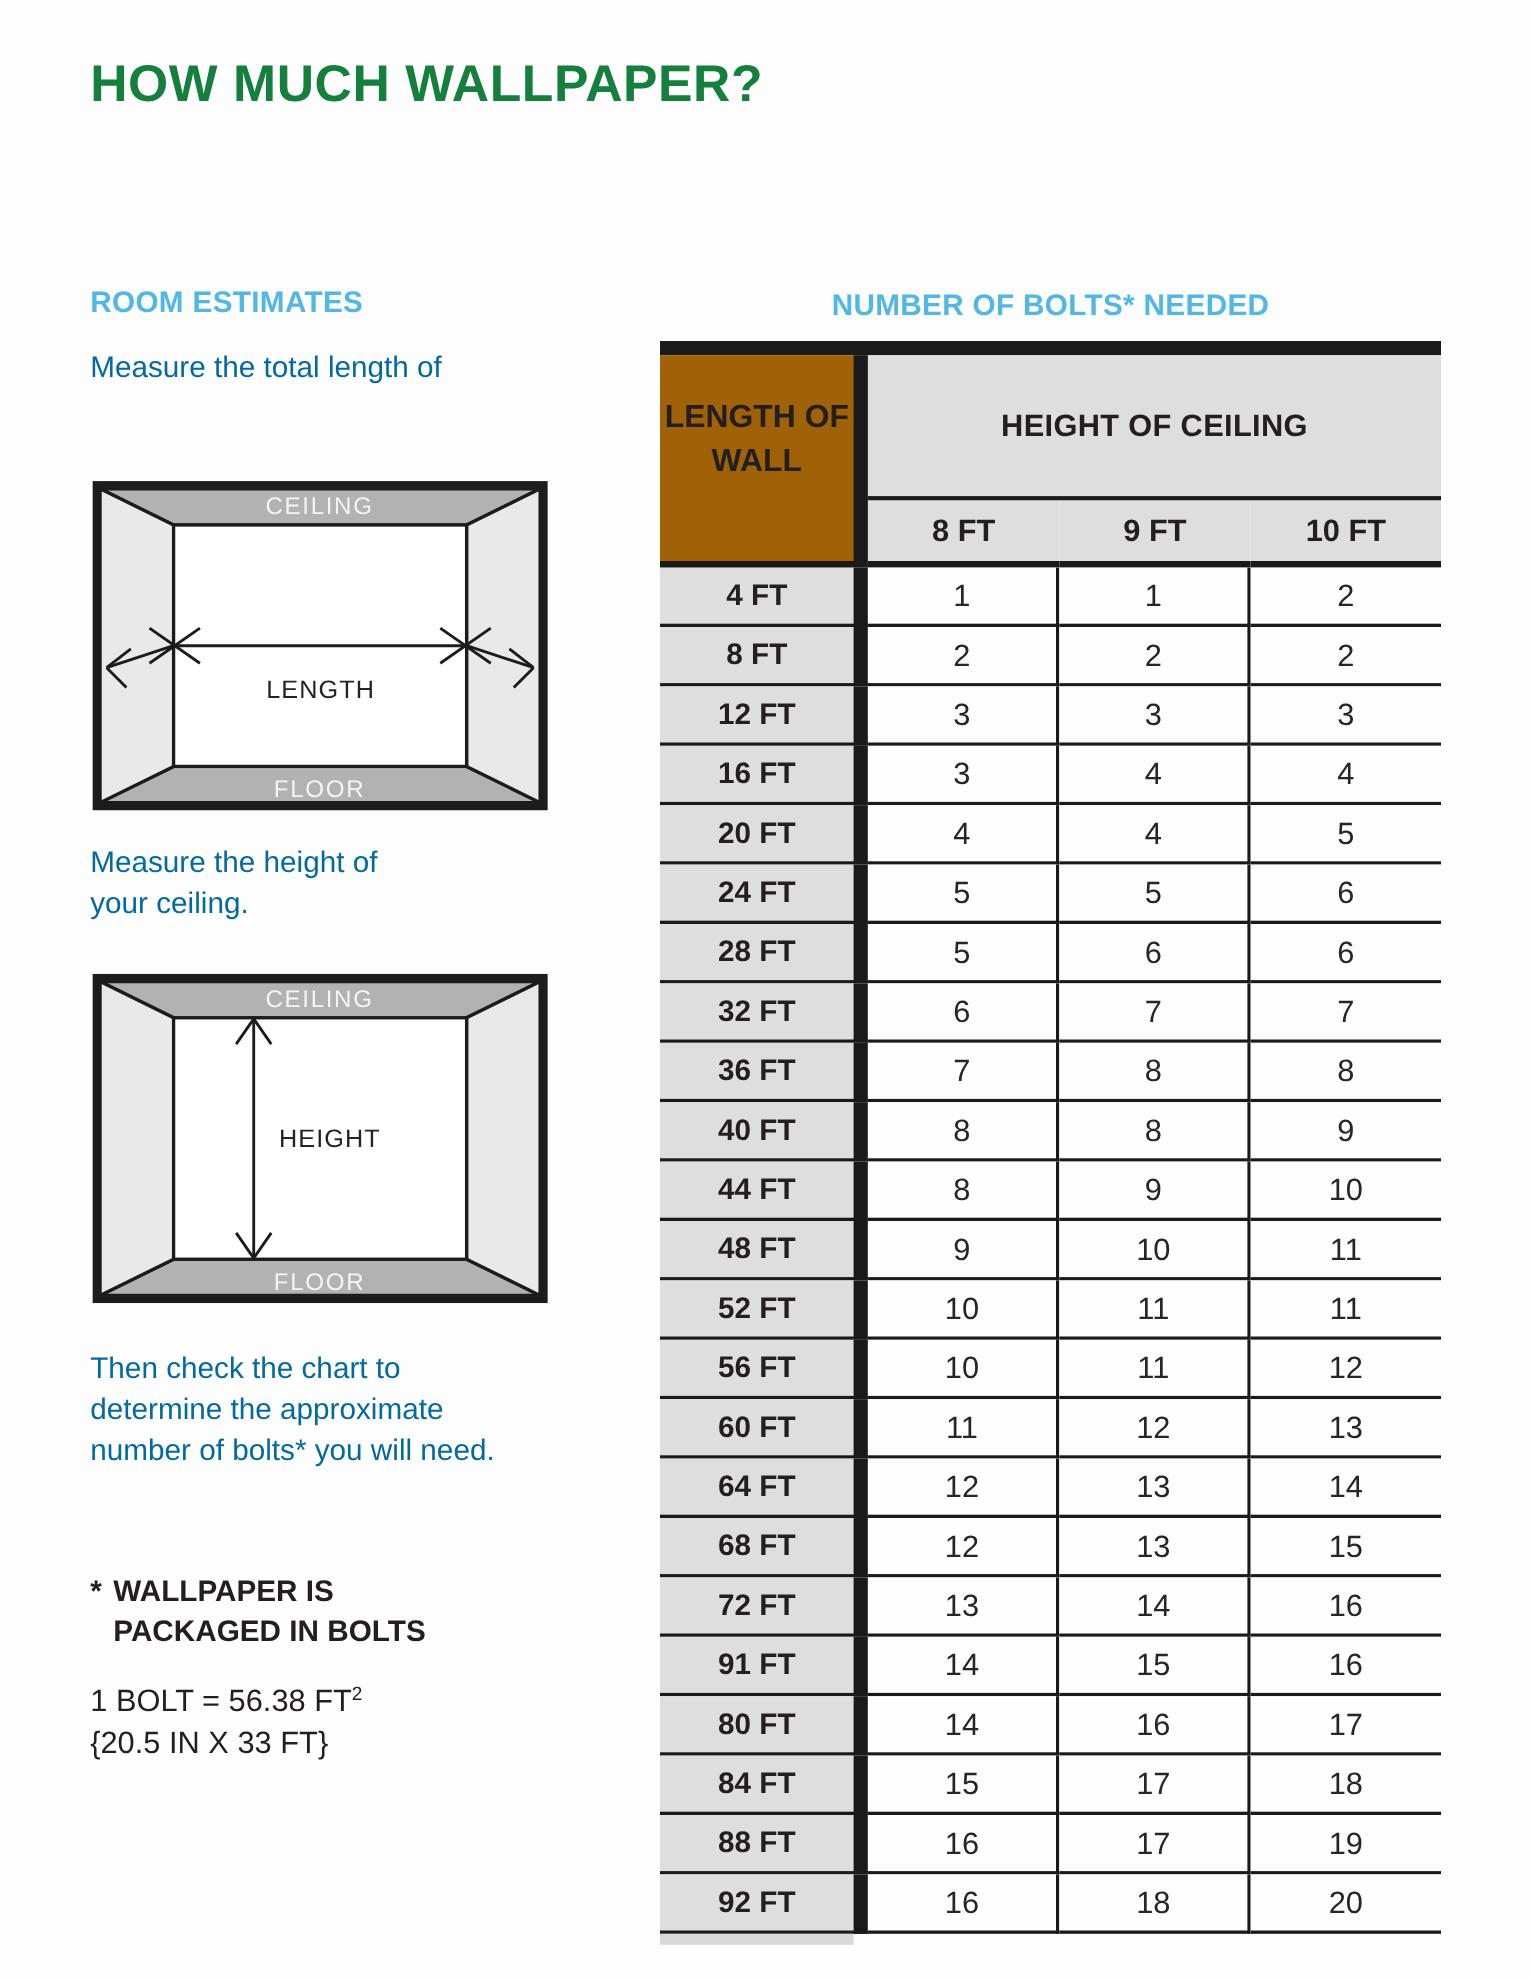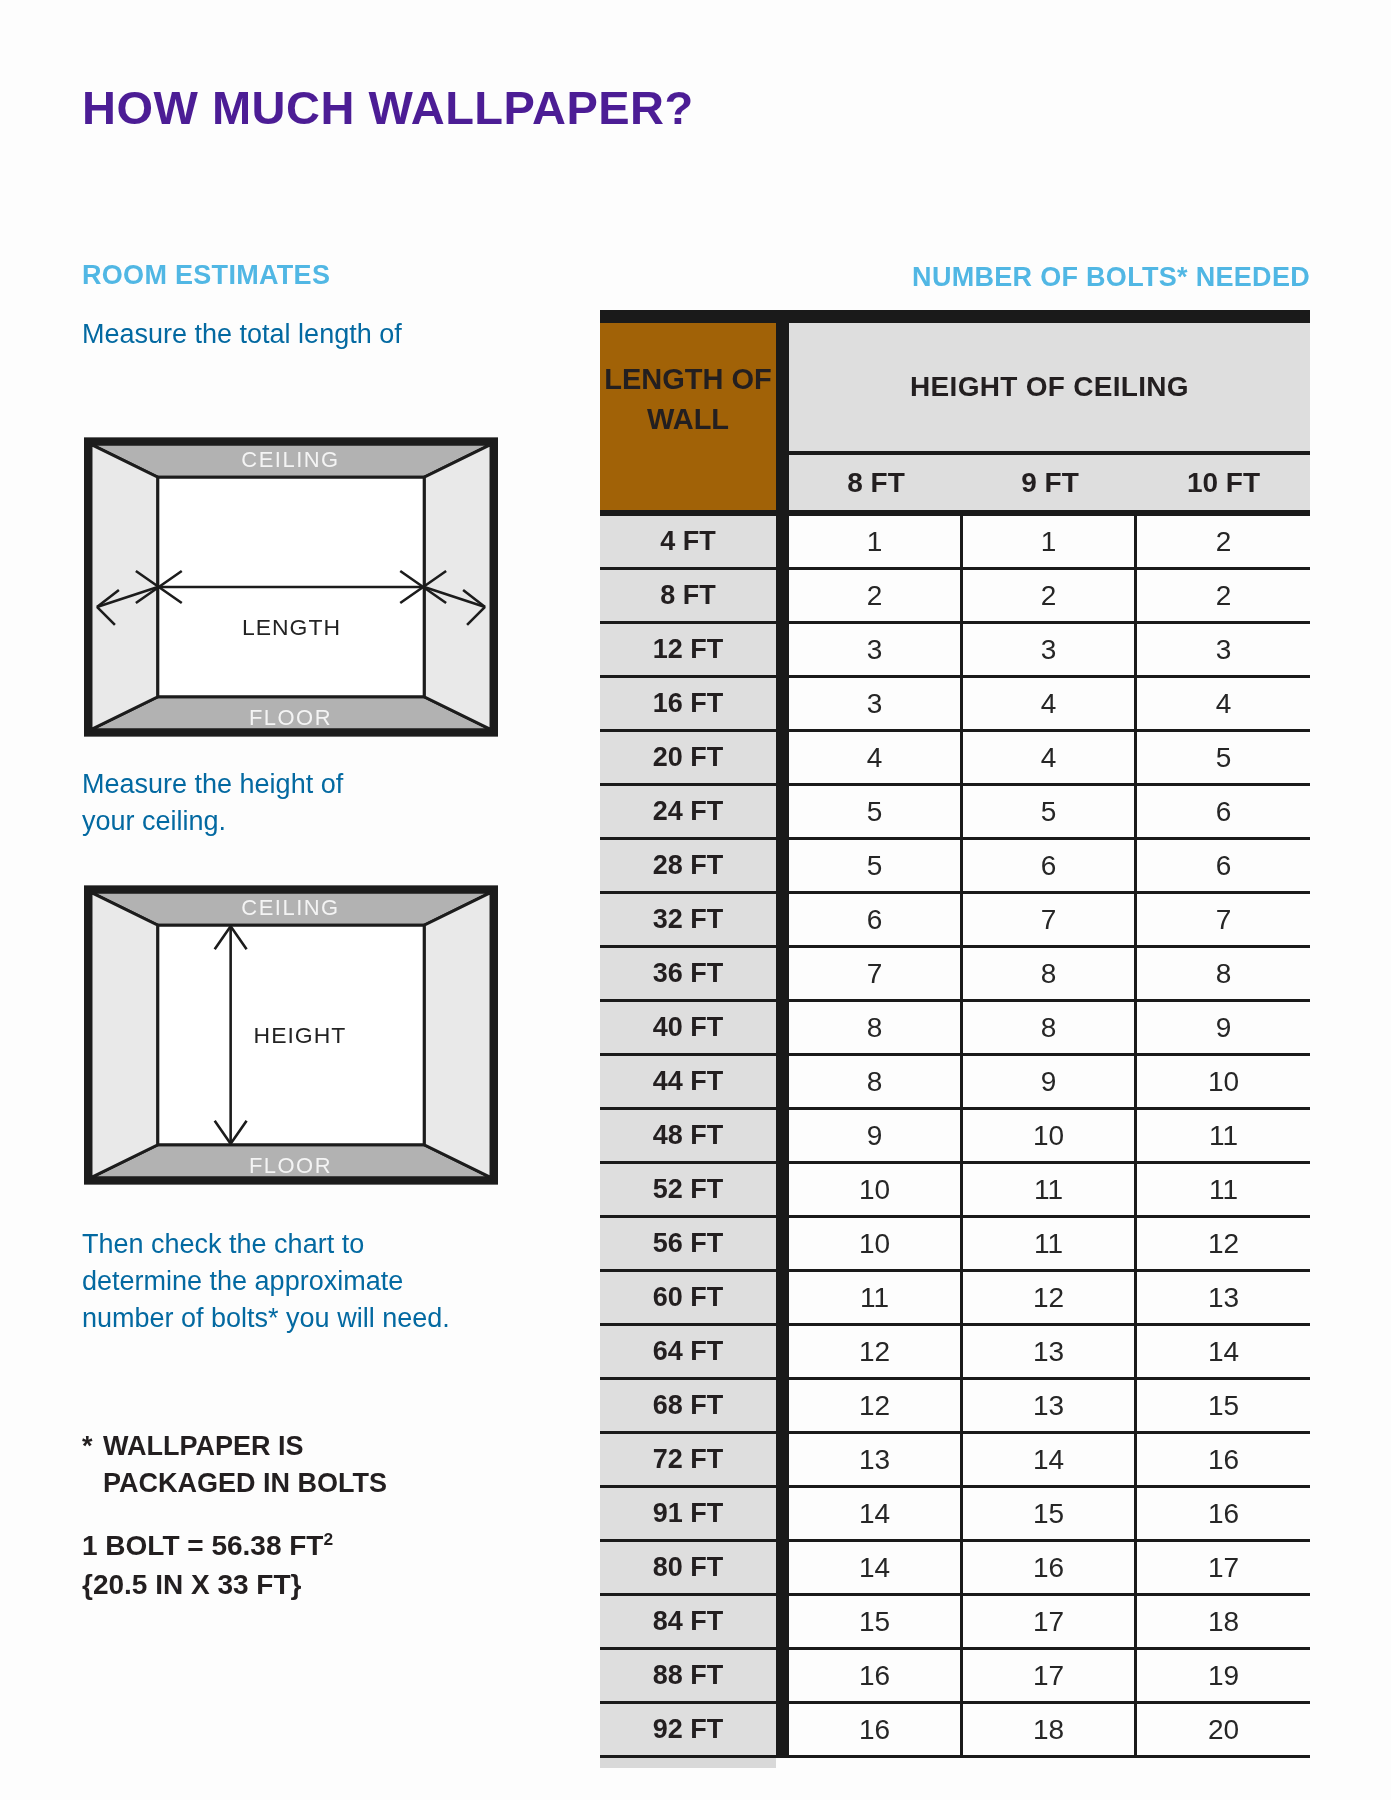--- a/index.html
+++ b/index.html
@@ -6,52 +6,52 @@
   html,body { background:#ffffff; }
   body { font-family:"Liberation Sans", sans-serif; color:#231f20; }
 
   .page {
     position:relative; width:1391px; height:1800px;
     background:#fdfdfd; overflow:hidden;
   }
 
   
   .page-title {
-    position:absolute; left:82px; top:80px;
-    font-size:47px; font-weight:bold; color:#4c1d95; letter-spacing:.5px;
+    position:absolute; left:82px; top:48px;
+    font-size:47px; font-weight:bold; color:#15803d; letter-spacing:.5px;
   }
   .section-heading {
     font-size:27px; font-weight:bold; color:#51b7e4; letter-spacing:.3px;
   }
   .left-heading { position:absolute; left:82px; top:260px; }
 
   
   .body-text { position:absolute; left:82px; font-size:27px; line-height:37px; color:#0369a1; }
   .p1 { top:316px; }
   .p2 { top:766px; }
   .p3 { top:1226px; }
 
   .footnote { position:absolute; left:82px; top:1428px; font-size:27px; font-weight:bold; line-height:37px; }
   .footnote .fn-marker { display:inline-block; width:21px; }
   .footnote .fn-line2 { padding-left:21px; }
 
-  .bolt-info { position:absolute; left:82px; top:1520px; font-size:28px; font-weight:bold; line-height:39px; }
+  .bolt-info { position:absolute; left:82px; top:1520px; font-size:28px; font-weight:normal; line-height:39px; }
   .bolt-info sup { font-size:62%; }
 
   
   .diagram { position:absolute; left:84px; width:414px; height:300px; }
   .diagram-1 { top:437px; }
   .diagram-2 { top:885px; }
   svg text { font-family:"Liberation Sans", sans-serif; }
   .room-label { font-size:22px; fill:#f4f4f4; letter-spacing:1.5px; }
   .measure-label { font-size:23px; fill:#232323; letter-spacing:1px; }
 
   
   .table-block { position:absolute; left:600px; top:262px; width:710px; }
-  .table-title { font-size:27px; font-weight:bold; color:#51b7e4; text-align:right; letter-spacing:.3px; margin-bottom:17px; }
+  .table-title { font-size:27px; font-weight:bold; color:#51b7e4; text-align:center; letter-spacing:.3px; margin-bottom:17px; }
   .table-topbar { width:710px; height:13px; background:#1a1a1a; }
 
   table.bolts { table-layout:fixed; width:710px; border-spacing:0; }
   col.c0 { width:189px; } col.c1 { width:174px; } col.c2 { width:174px; } col.c3 { width:173px; }
 
   table.bolts th, table.bolts td { text-align:center; vertical-align:middle; }
 
   th.rowhead {
     background:#a16207; border-right:13px solid #1a1a1a; border-bottom:6px solid #1a1a1a;
     font-size:29px; font-weight:bold; line-height:40px; padding-bottom:36px;

